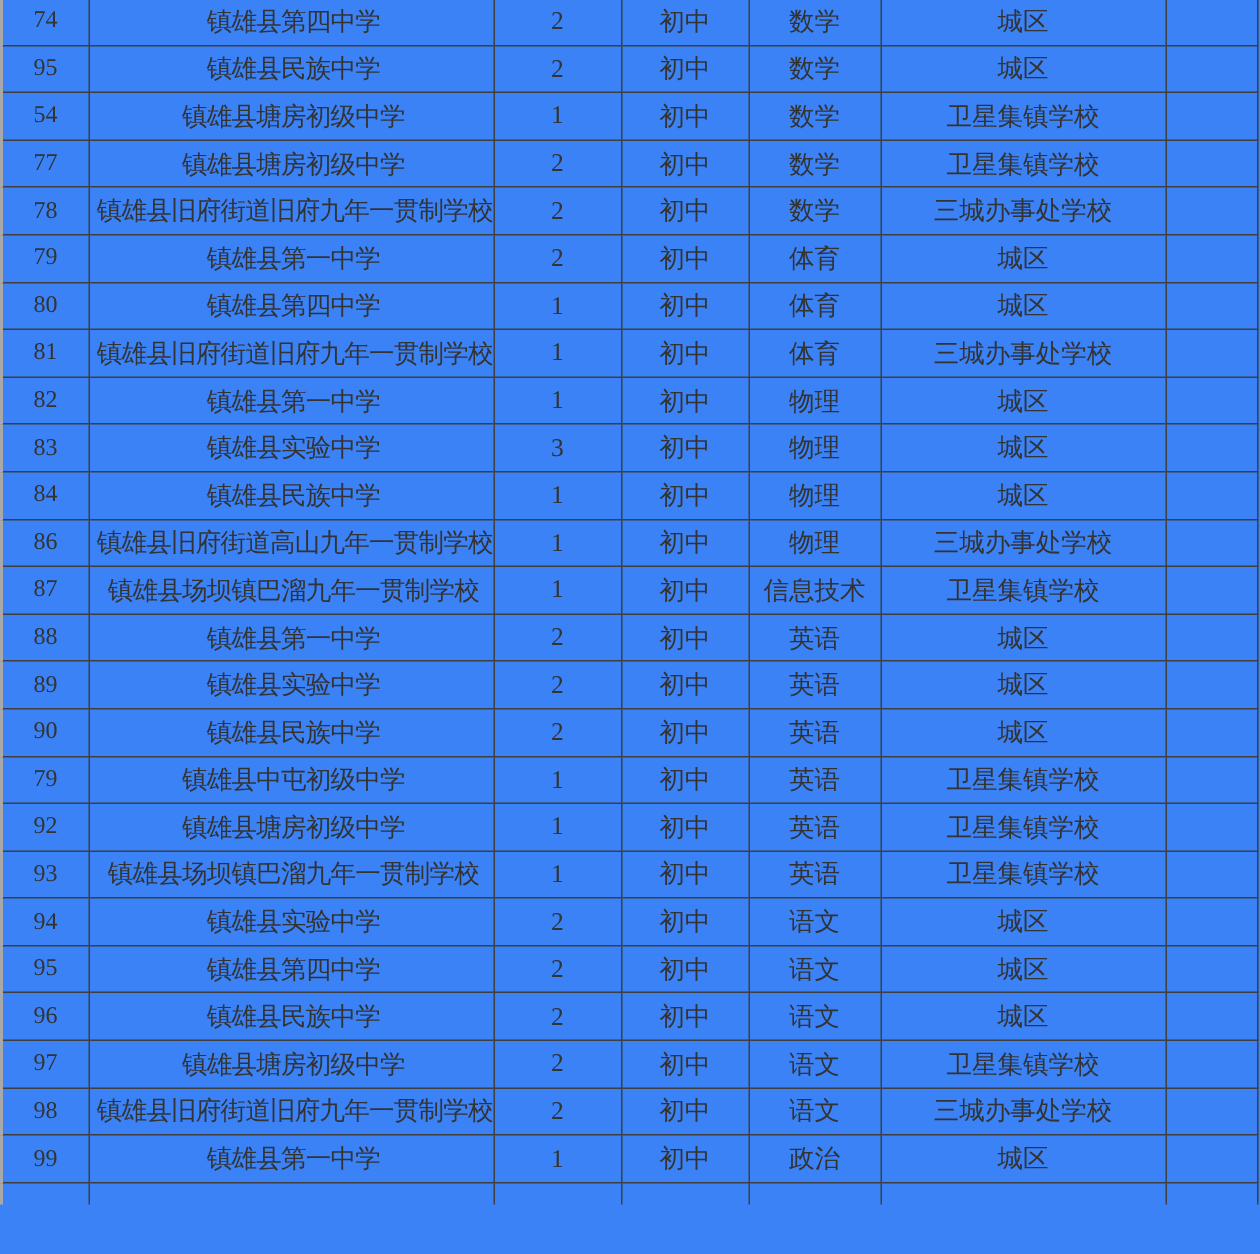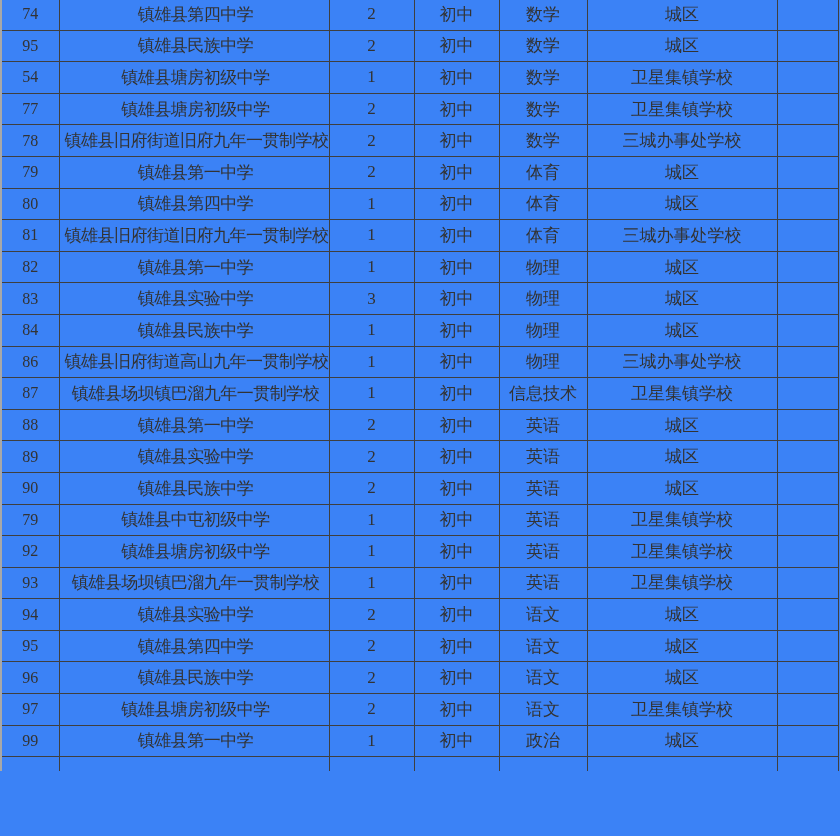--- a/index.html
+++ b/index.html
@@ -265,20 +265,29 @@
         <tr>
           <td class="col-no">97</td>
           <td class="col-school">镇雄县塘房初级中学</td>
           <td class="col-count">2</td>
           <td class="col-level">初中</td>
           <td class="col-subject">语文</td>
           <td class="col-area">卫星集镇学校</td>
           <td class="col-blank"></td>
         </tr>
         <tr>
+          <td class="col-no">98</td>
+          <td class="col-school">镇雄县旧府街道旧府九年一贯制学校</td>
+          <td class="col-count">2</td>
+          <td class="col-level">初中</td>
+          <td class="col-subject">语文</td>
+          <td class="col-area">三城办事处学校</td>
+          <td class="col-blank"></td>
+        </tr>
+        <tr>
           <td class="col-no">99</td>
           <td class="col-school">镇雄县第一中学</td>
           <td class="col-count">1</td>
           <td class="col-level">初中</td>
           <td class="col-subject">政治</td>
           <td class="col-area">城区</td>
           <td class="col-blank"></td>
         </tr>
         <tr class="partial-row">
           <td class="col-no"></td>

